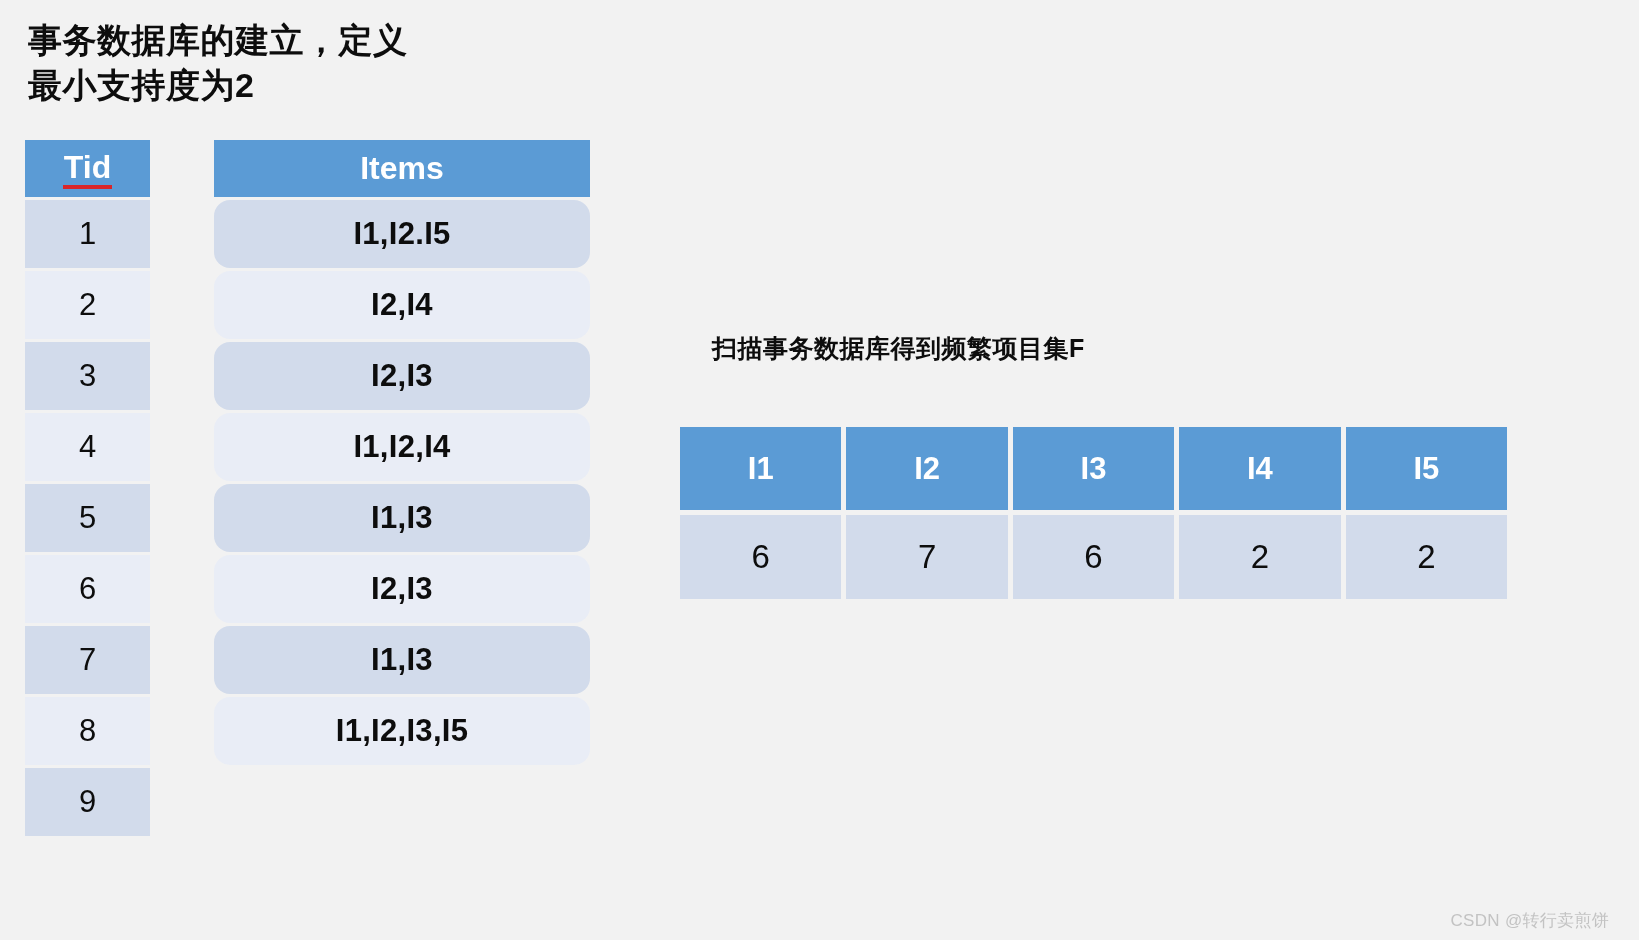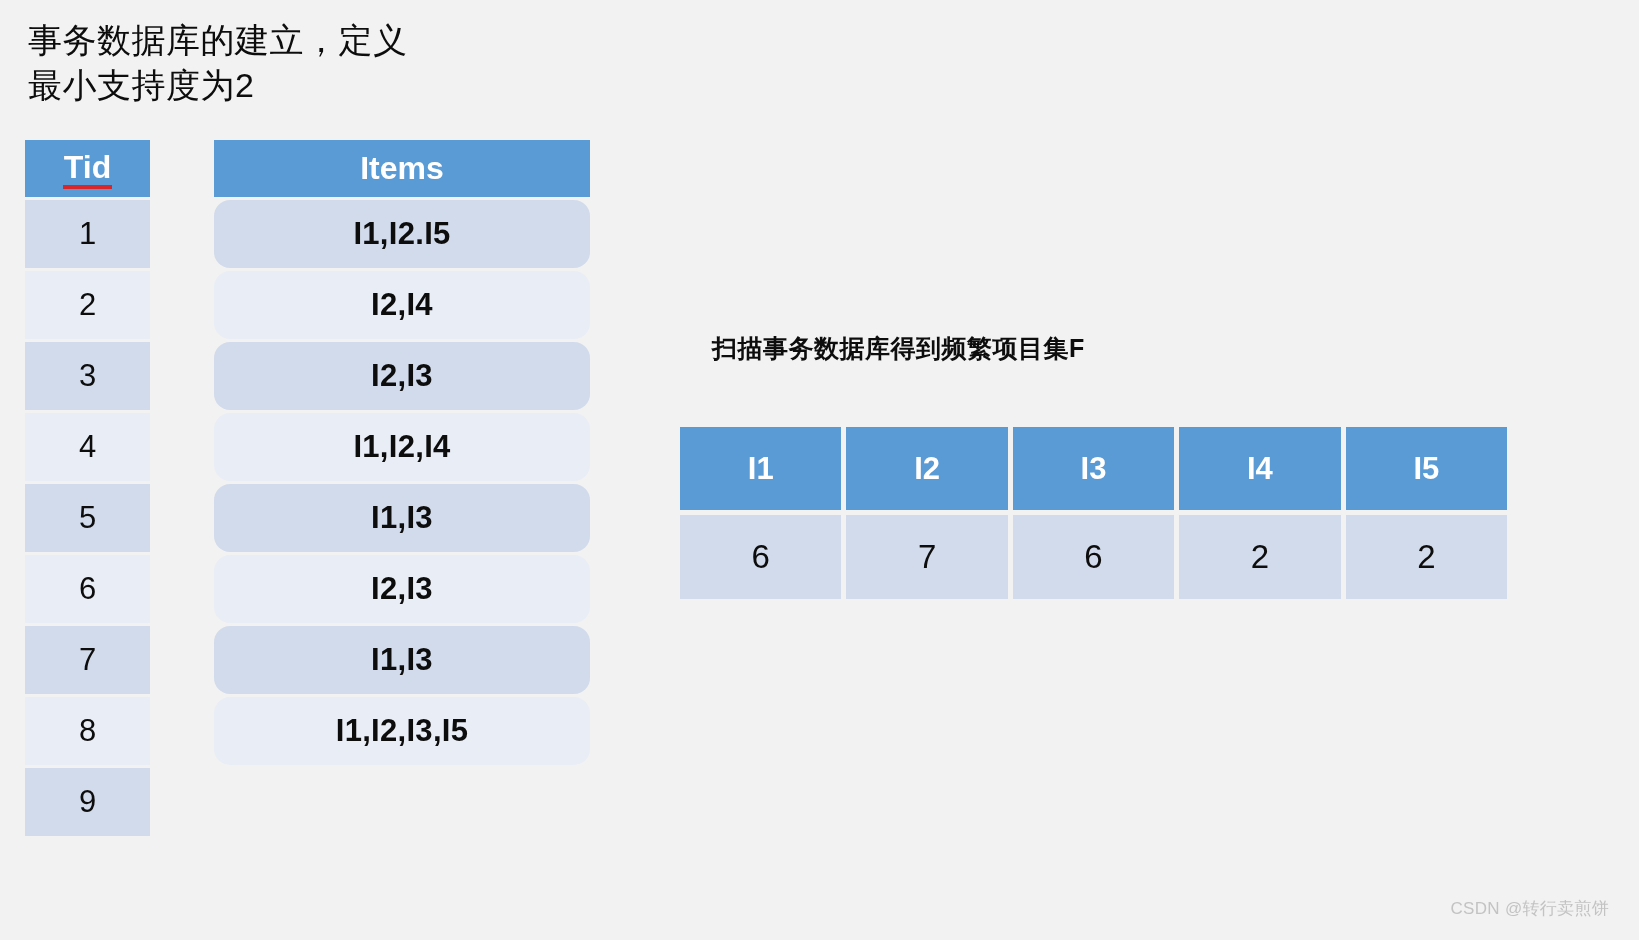--- a/index.html
+++ b/index.html
@@ -20,21 +20,21 @@
     inset: 0;
   }
 
   
   .left-title {
     position: absolute;
     left: 28px;
     top: 18px;
     width: 560px;
     font-size: 34px;
-    font-weight: normal;
+    font-weight: bold;
     color: #0d0d0d;
     line-height: 1.32;
     letter-spacing: 0.5px;
     white-space: pre-line;
   }
 
   .tx-table {
     position: absolute;
     left: 25px;
     top: 140px;
@@ -154,21 +154,21 @@
     height: 84px;
     color: #0d0d0d;
     font-size: 33px;
     font-weight: normal;
   }
 
   
   .watermark {
     position: absolute;
     right: 30px;
-    bottom: 20px;
+    bottom: 8px;
     font-size: 17px;
     color: #c3c3c3;
     letter-spacing: .3px;
     white-space: nowrap;
   }
 </style>
 </head>
 <body>
 
 <div class="stage">

